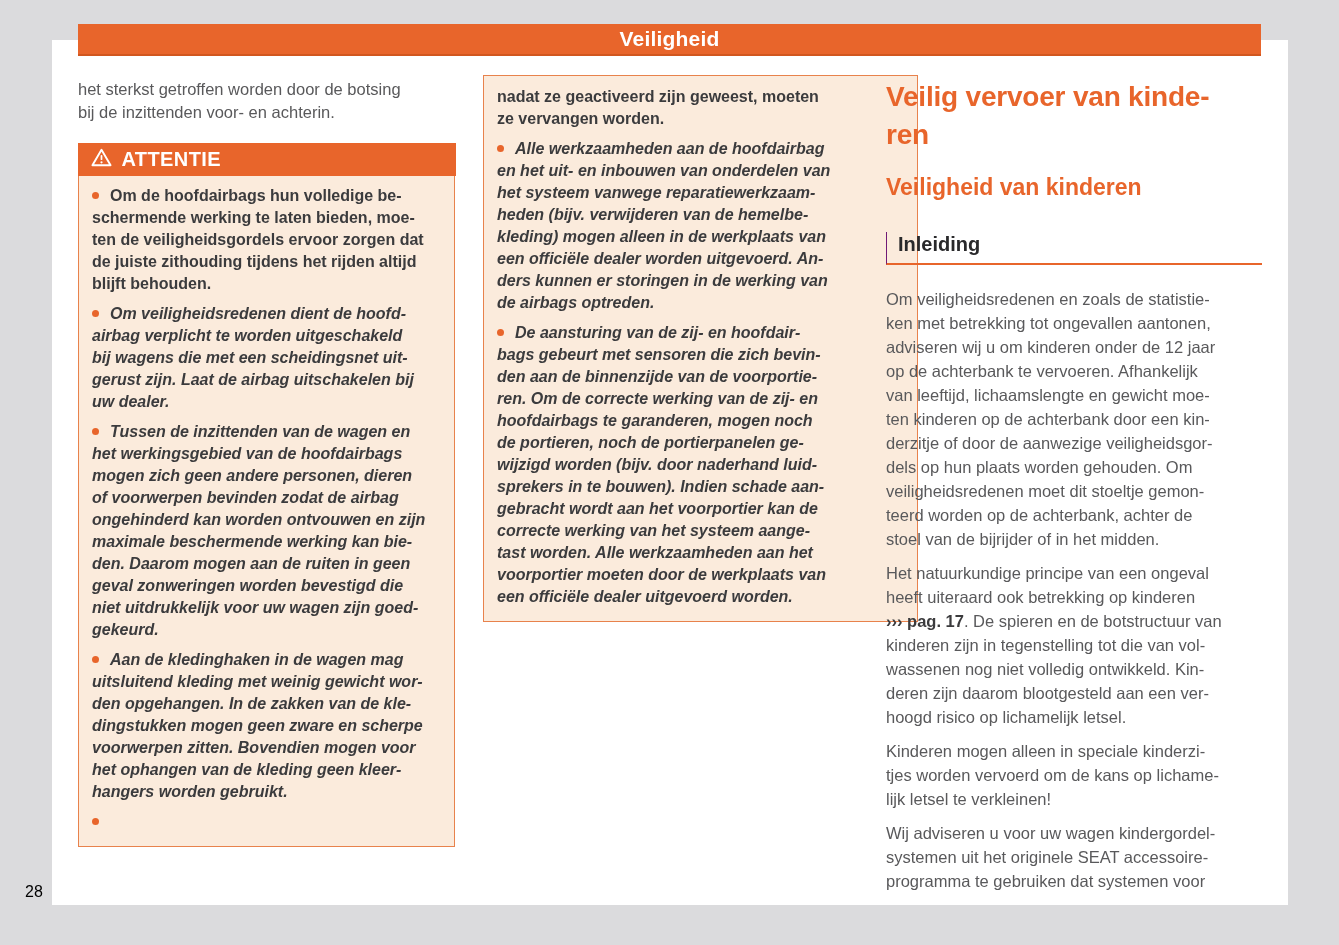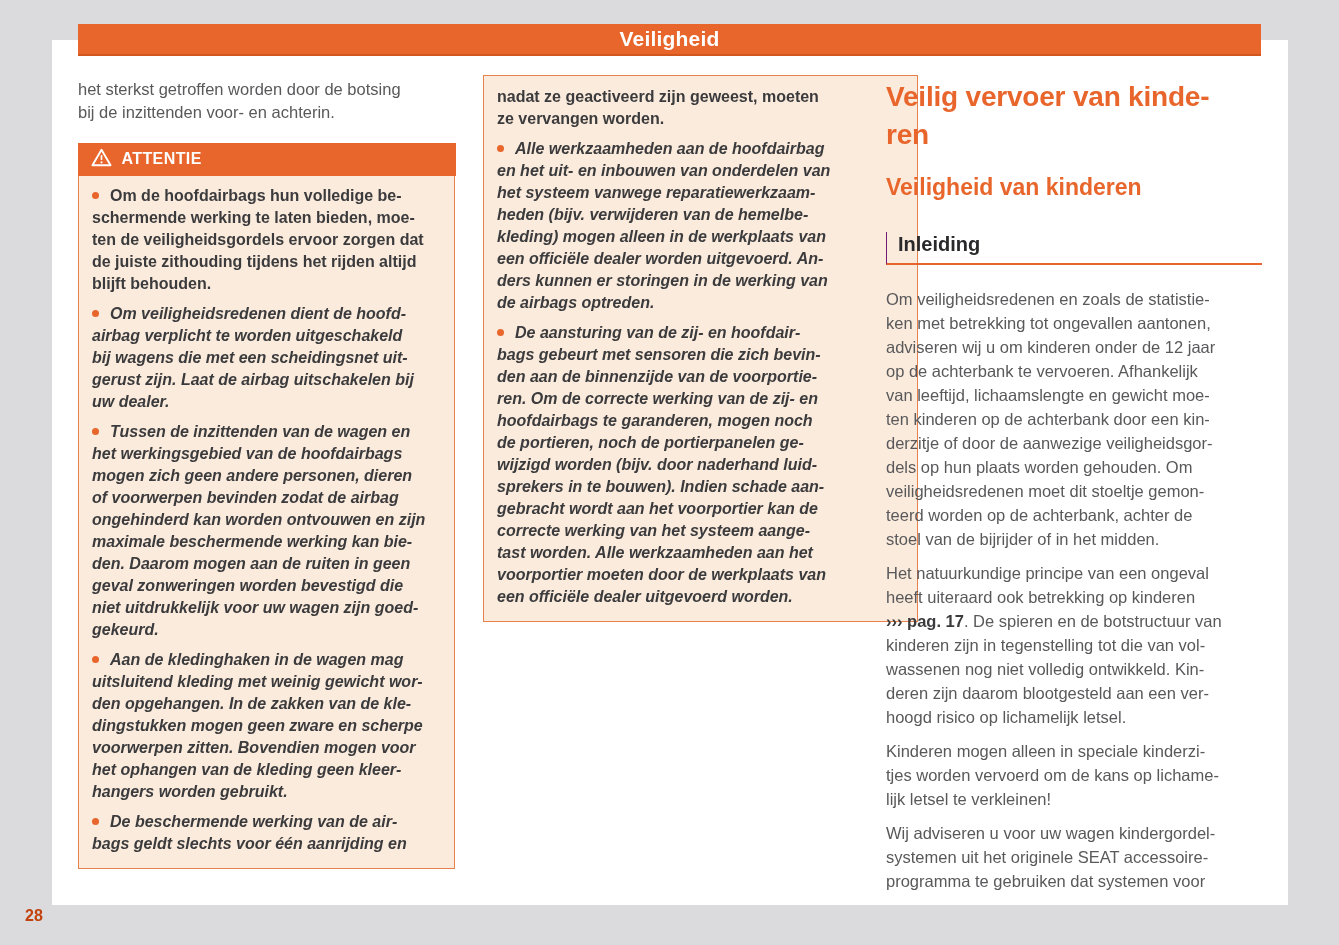--- a/index.html
+++ b/index.html
@@ -27,21 +27,21 @@
   .body-gray { color:#59595b; font-size:16.5px; line-height:23px; white-space:pre-line; }
 
   
   .warnbox {
     border:1.5px solid #e8824c; background:#fbebdc;
   }
   .warnbox-head {
     height:33px; background:#e8652b; display:flex; align-items:center;
     gap:10px; padding:0 13px; margin:-1.5px -1.5px 0 -1.5px;
   }
-  .warnbox-head .wt { color:#fff; font-size:16px; font-weight:800; letter-spacing:.4px; }
+  .warnbox-head .wt { color:#fff; font-size:20px; font-weight:800; letter-spacing:.4px; }
   .warnbox-body { padding:9px 13px 13px 13px; }
   .b-item { font-size:16px; font-weight:700; color:#3b3b3d; line-height:22px; }
   .b-item + .b-item { margin-top:8px;font-style:italic; }
   .b-text { white-space:pre-line; }
   .dot {
     display:inline-block; width:7px; height:7px; border-radius:50%;
     background:#e8652b; margin-right:11px; vertical-align:2px;
   }
   #attention-box { margin-top:19px; }
   #box2 { padding-top:10px; }
@@ -54,21 +54,21 @@
     margin-top:30px; border-left:1px solid #701a75; border-bottom:2px solid #e8652b;
     padding:1px 0 7px 11px;
   }
   .h3 { color:#29292b; font-size:20px; font-weight:800; }
   #col3 p.body-gray { line-height:24px; margin-top:10px; }
   #col3 p.first { margin-top:22px; }
   .pageref { font-weight:700; color:#3b3b3d; }
 
   #pagenum {
     position:absolute; left:25px; top:883px;
-    color:#c2410c; font-size:16px; font-weight:700;margin-top:24px;
+    color:#000000; font-size:16px; font-weight:400;
   }
 </style>
 </head>
 <body>
 
 <div id="canvas">
   <div id="page"></div>
 
   <div id="titlebar">
     <span class="t">Veiligheid</span>
@@ -110,22 +110,21 @@
 geval zonweringen worden bevestigd die
 niet uitdrukkelijk voor uw wagen zijn goed-
 gekeurd.</span></p>
         <p class="b-item"><span class="dot"></span><span class="b-text">Aan de kledinghaken in de wagen mag
 uitsluitend kleding met weinig gewicht wor-
 den opgehangen. In de zakken van de kle-
 dingstukken mogen geen zware en scherpe
 voorwerpen zitten. Bovendien mogen voor
 het ophangen van de kleding geen kleer-
 hangers worden gebruikt.</span></p>
-        <p class="b-item"><span class="dot"></span><span class="b-text">De beschermende werking van de air-
-bags geldt slechts voor één aanrijding en</span></p>
+        <p class="b-item"><span class="dot"></span></p>
       </div>
     </div>
   </div>
 
   <div id="col2" class="col" style="top:75px;">
     <div id="box2" class="warnbox warnbox-body">
       <p class="b-item cont"><span class="b-text">nadat ze geactiveerd zijn geweest, moeten
 ze vervangen worden.</span></p>
       <p class="b-item"><span class="dot"></span><span class="b-text">Alle werkzaamheden aan de hoofdairbag
 en het uit- en inbouwen van onderdelen van

